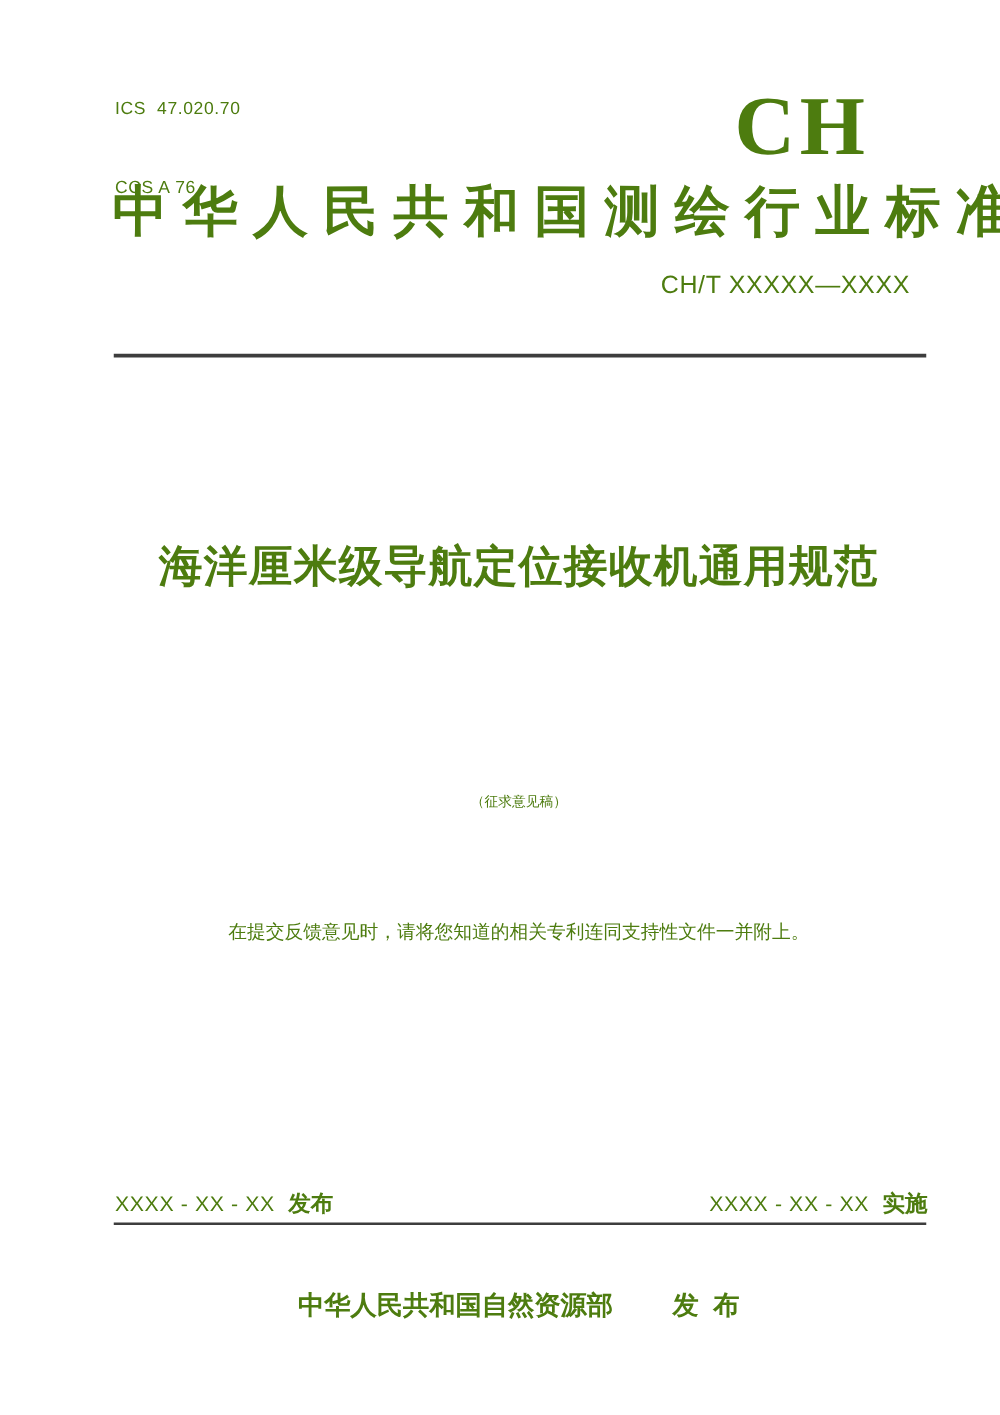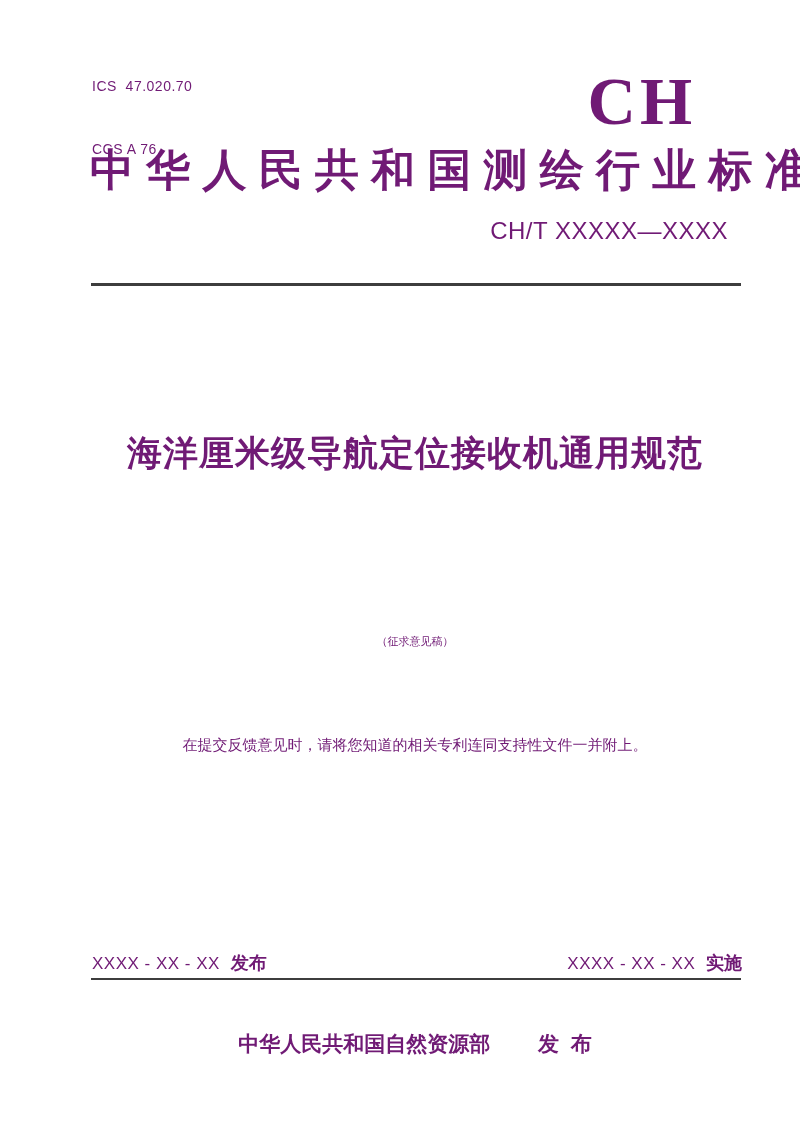--- a/index.html
+++ b/index.html
@@ -7,21 +7,21 @@
     padding: 0;
     background: #ffffff;
   }
   .page {
     position: relative;
     width: 800px;
     height: 1132px;
     background: #ffffff;
     overflow: hidden;
     font-family: "Liberation Sans", sans-serif;
-    color: #701a75;
+    color: #4d7c0f;
   }
 
   
   .ics-block {
     position: absolute;
     top: 34px;
     left: 92px;
     font-size: 14px;
     line-height: 21px;
     letter-spacing: 0.5px;
@@ -52,21 +52,21 @@
     text-align: justify;
     text-align-last: justify;
     white-space: nowrap;
   }
 
   
   .std-number {
     position: absolute;
     top: 217px;
     right: 72px;
-    font-size: 24px;
+    font-size: 20px;
     letter-spacing: 0.5px;
   }
 
   .rule {
     position: absolute;
     left: 91px;
     width: 650px;
     background: #3d3d3d;
   }
   .rule-top { top: 283px; height: 3px; }

